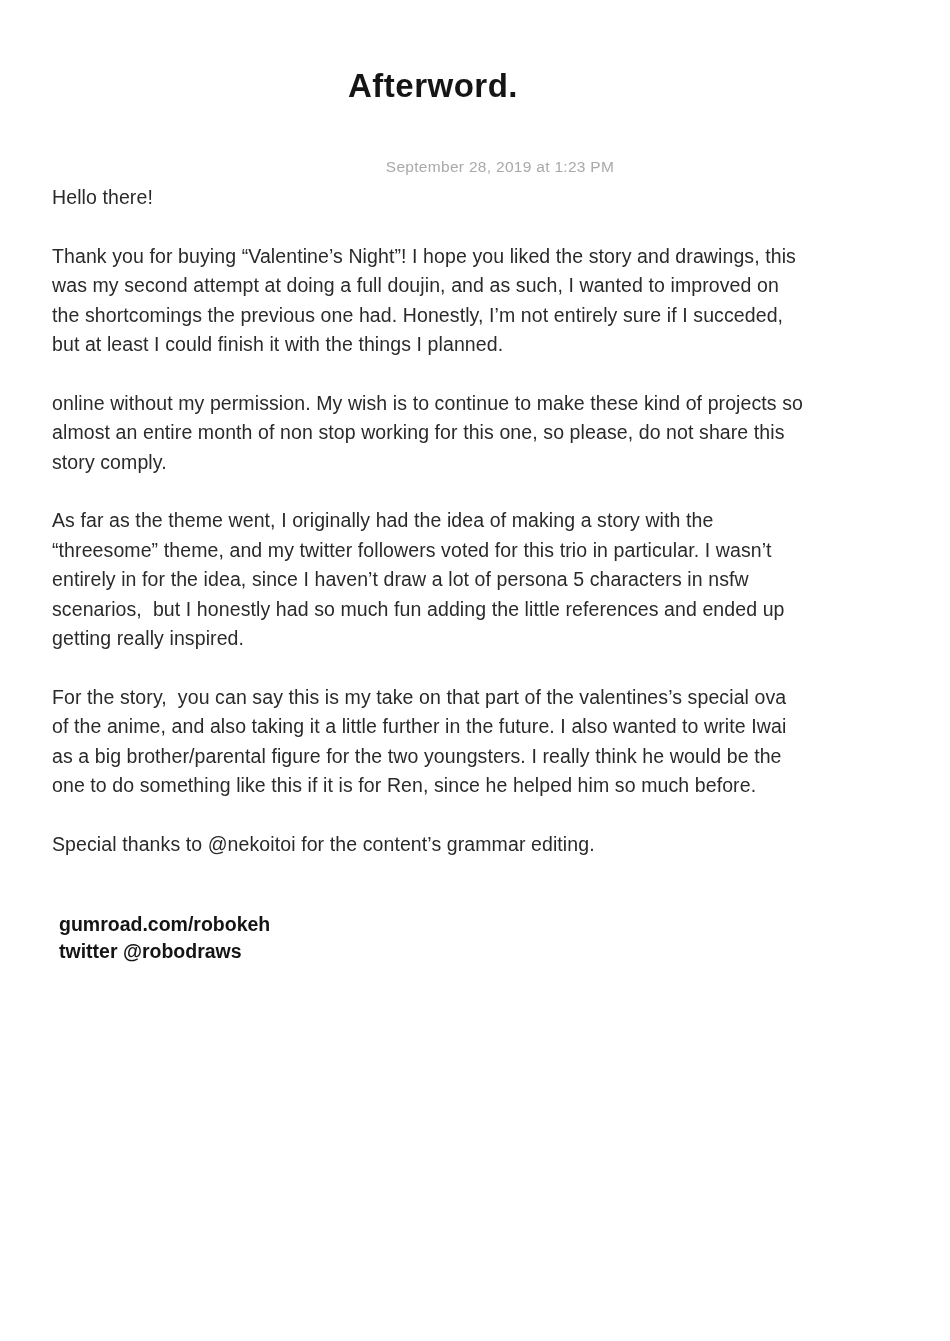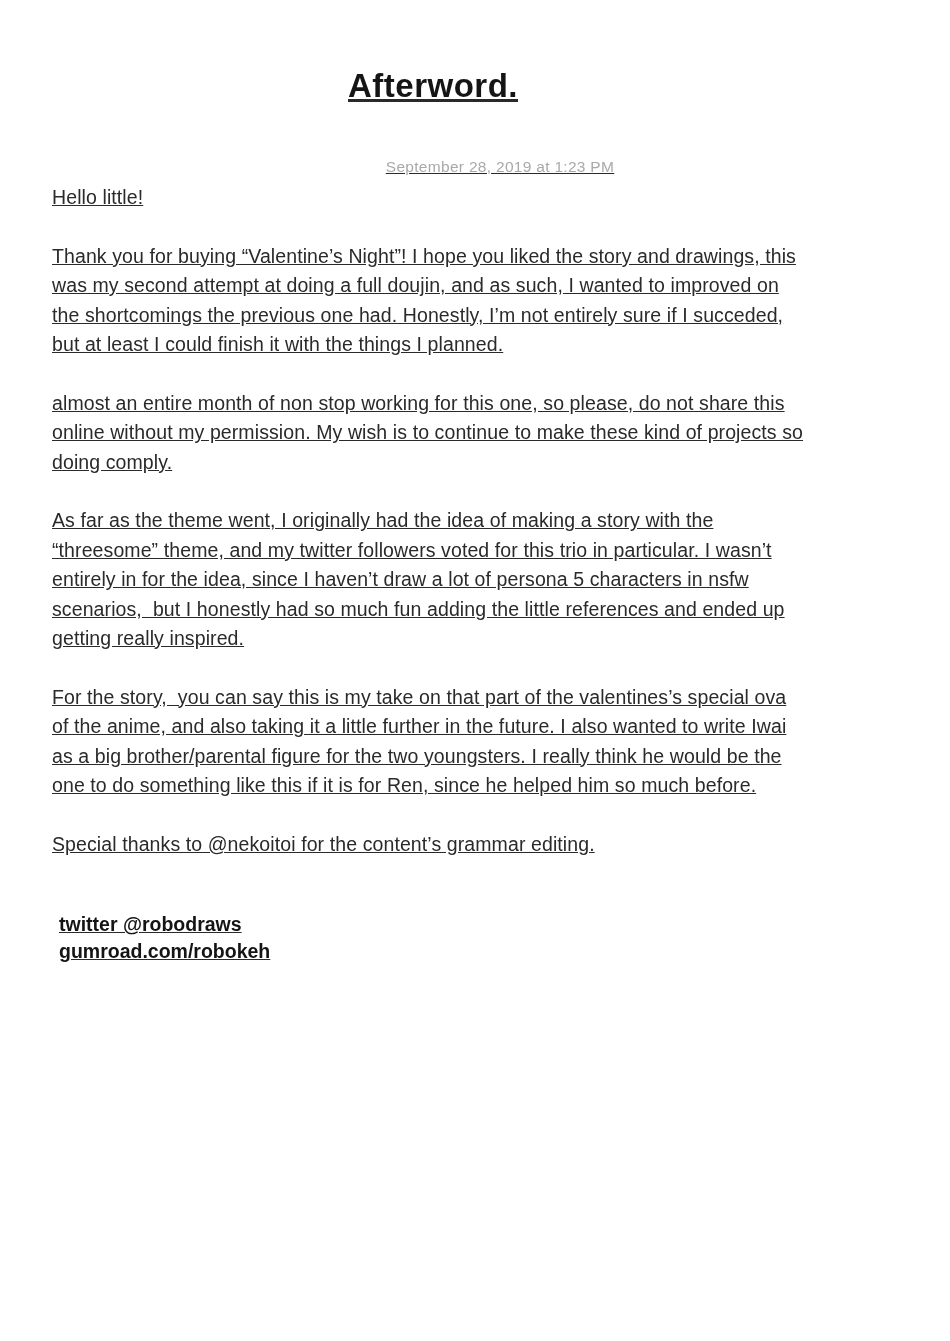--- a/index.html
+++ b/index.html
@@ -8,21 +8,20 @@
     background: #ffffff;
   }
   .page {
     position: relative;
     width: 950px;
     height: 1341px;
     background: #ffffff;
     overflow: hidden;
     font-family: "Liberation Sans", sans-serif;
     color: #2a2a2a;
-    text-decoration: underline;
   }
   .title {
     margin: 66px 84px 0 0;
     text-align: center;
     font-size: 33px;
     line-height: 40px;
     font-weight: 800;
     letter-spacing: 0.5px;
     color: #151515;
   }
@@ -102,35 +101,35 @@
 <body>
 
 <div class="page">
 
   <h1 class="title">Afterword.</h1>
 
   <div class="timestamp">September 28, 2019 at 1:23 PM</div>
 
   <div class="letter">
 
-    <p class="para">Hello little!</p>
+    <p class="para">Hello there!</p>
 
     <div class="para"><div class="line">Thank you for buying “Valentine’s Night”! I hope you liked the story and drawings, this</div><div class="line">was my second attempt at doing a full doujin, and as such, I wanted to improved on</div><div class="line">the shortcomings the previous one had. Honestly, I’m not entirely sure if I succeded,</div><div class="line">but at least I could finish it with the things I planned.</div></div>
 
-    <div class="para"><div class="line">almost an entire month of non stop working for this one, so please, do not share this</div><div class="line">online without my permission. My wish is to continue to make these kind of projects so</div><div class="line">doing comply.</div></div>
+    <div class="para"><div class="line">online without my permission. My wish is to continue to make these kind of projects so</div><div class="line">almost an entire month of non stop working for this one, so please, do not share this</div><div class="line">story comply.</div></div>
 
     <div class="para"><div class="line">As far as the theme went, I originally had the idea of making a story with the</div><div class="line">“threesome” theme, and my twitter followers voted for this trio in particular. I wasn’t</div><div class="line">entirely in for the idea, since I haven’t draw a lot of persona 5 characters in nsfw</div><div class="line">scenarios,  but I honestly had so much fun adding the little references and ended up</div><div class="line">getting really inspired.</div></div>
 
     <div class="para"><div class="line">For the story,  you can say this is my take on that part of the valentines’s special ova</div><div class="line">of the anime, and also taking it a little further in the future. I also wanted to write Iwai</div><div class="line">as a big brother/parental figure for the two youngsters. I really think he would be the</div><div class="line">one to do something like this if it is for Ren, since he helped him so much before.</div></div>
 
 
     <p class="para">Special thanks to @nekoitoi for the content’s grammar editing.</p>
 
   </div>
 
   <div class="signature">
     <div class="sig-links">
+      <div>gumroad.com/robokeh</div>
       <div>twitter @robodraws</div>
-      <div>gumroad.com/robokeh</div>
     </div>
   </div>
 
 </div>
 
 </body></html>

